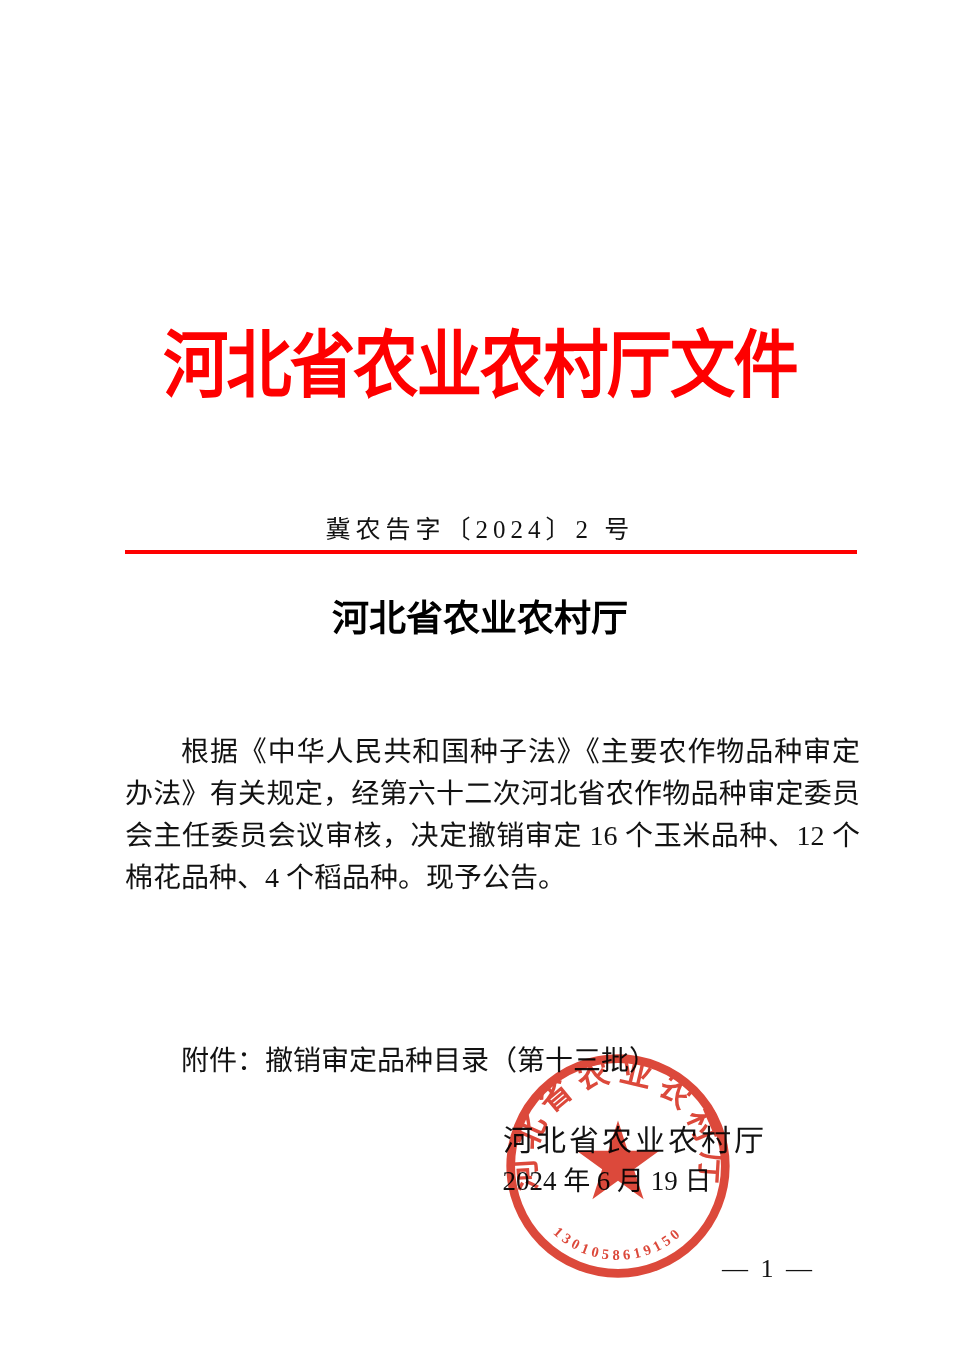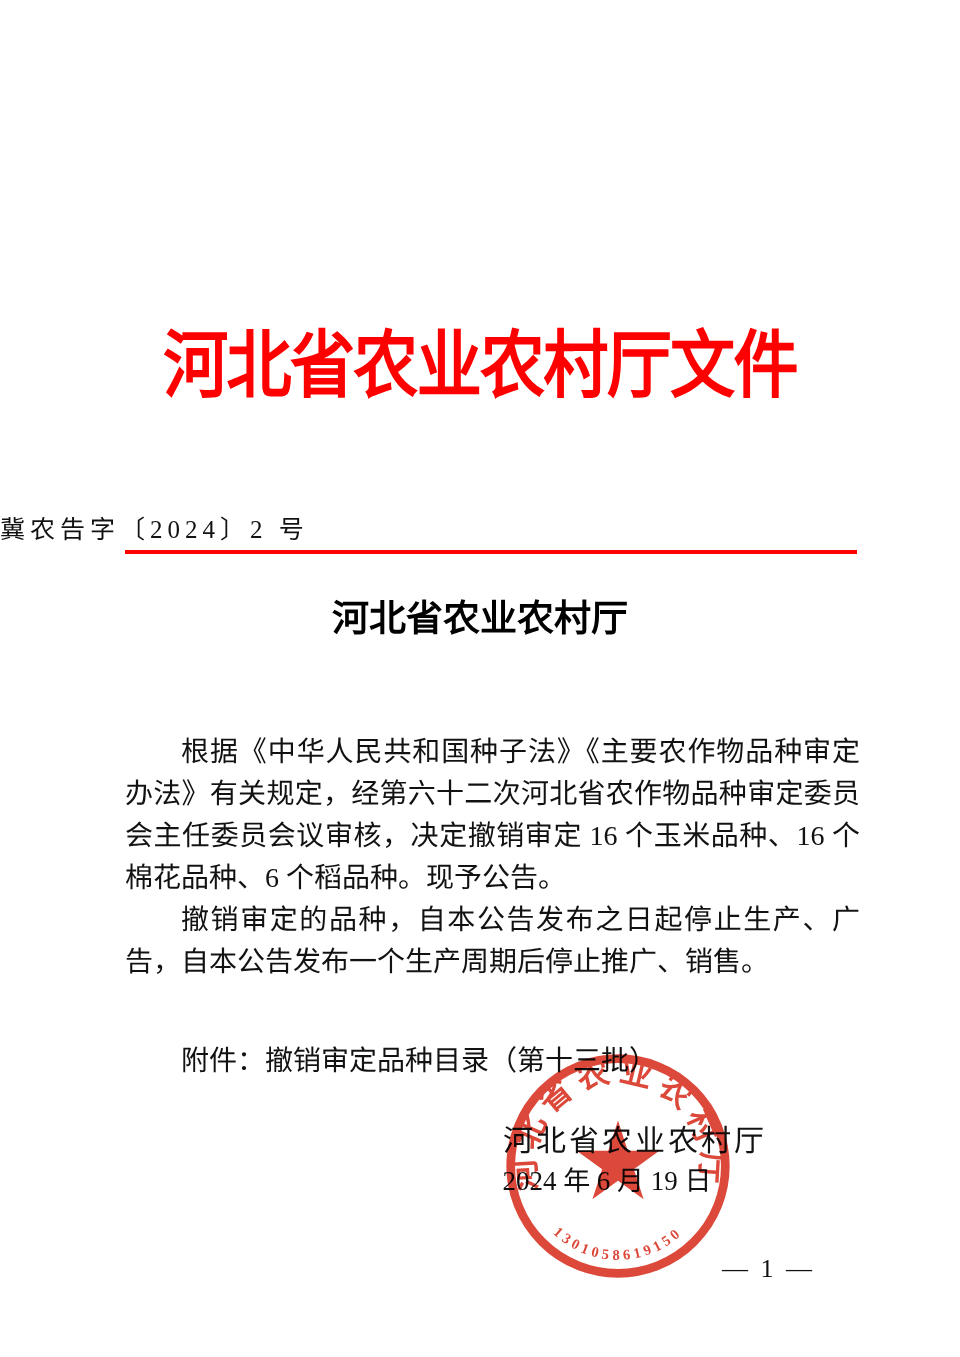--- a/index.html
+++ b/index.html
@@ -31,21 +31,21 @@
     line-height:100px;
     color:var(--header-red);
     transform:scaleX(0.88);
     transform-origin:center;
     white-space:nowrap;
     letter-spacing:-2px;
   }
   .doc-number{
     position:absolute;
     top:497px;left:0;right:0;
-    text-align:left;
+    text-align:center;
     font-size:25px;
     letter-spacing:5px;
     color:var(--text-black);
   }
   .red-line{
     position:absolute;
     top:538px;left:125px;
     width:732px;height:4px;
     background:var(--rule-red);
   }
@@ -126,22 +126,21 @@
 
   <div class="doc-number">冀农告字〔2024〕2 号</div>
 
   <div class="red-line"></div>
 
   <div class="main-title">
     <div>河北省农业农村厅</div>
   </div>
 
   <div class="body-text">
-    <p>根据《中华人民共和国种子法》《主要农作物品种审定办法》有关规定，经第六十二次河北省农作物品种审定委员会主任委员会议审核，决定撤销审定 16 个玉米品种、16 个棉花品种、6 个稻品种。现予公告。</p>
-    <p>撤销审定的品种，自本公告发布之日起停止生产、广告，自本公告发布一个生产周期后停止推广、销售。</p>
+    <p>根据《中华人民共和国种子法》《主要农作物品种审定办法》有关规定，经第六十二次河北省农作物品种审定委员会主任委员会议审核，决定撤销审定 16 个玉米品种、12 个棉花品种、4 个稻品种。现予公告。</p>
   </div>
 
   <div class="attachment">附件：撤销审定品种目录（第十三批）</div>
 
   <div class="sig-org">河北省农业农村厅</div>
 
   <div class="sig-date">2024 年 6 月 19 日</div>
 
   <svg class="seal" viewBox="0 0 240 240" aria-hidden="true">
     <defs>

